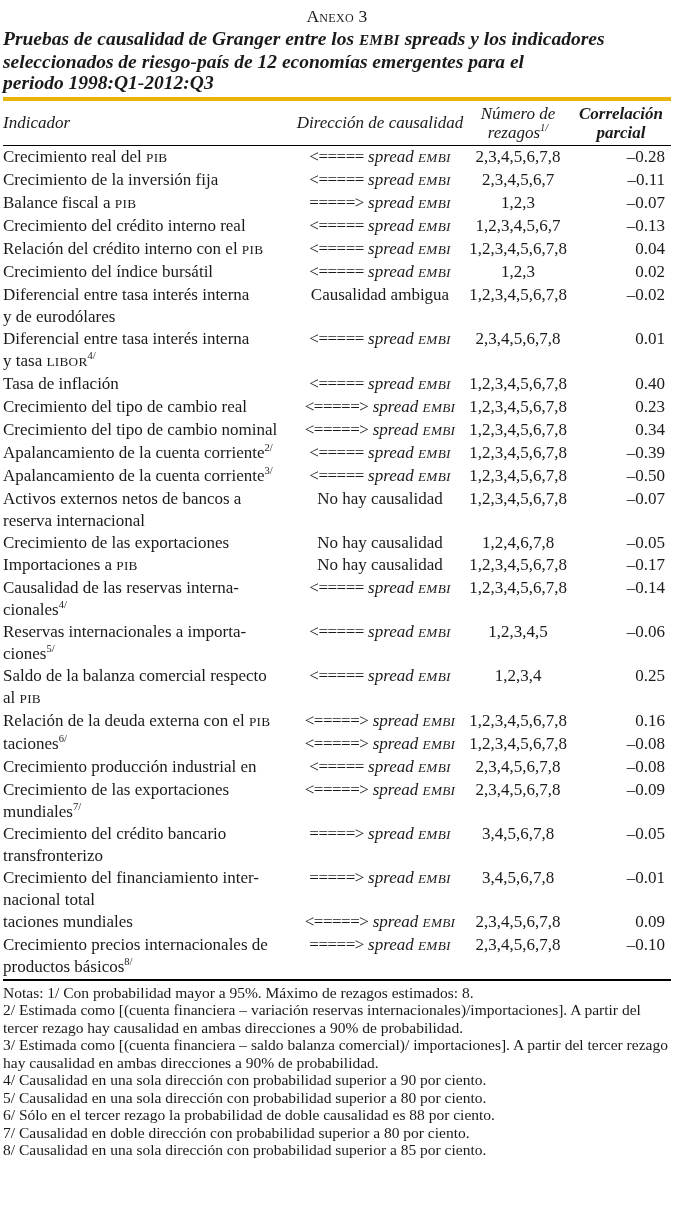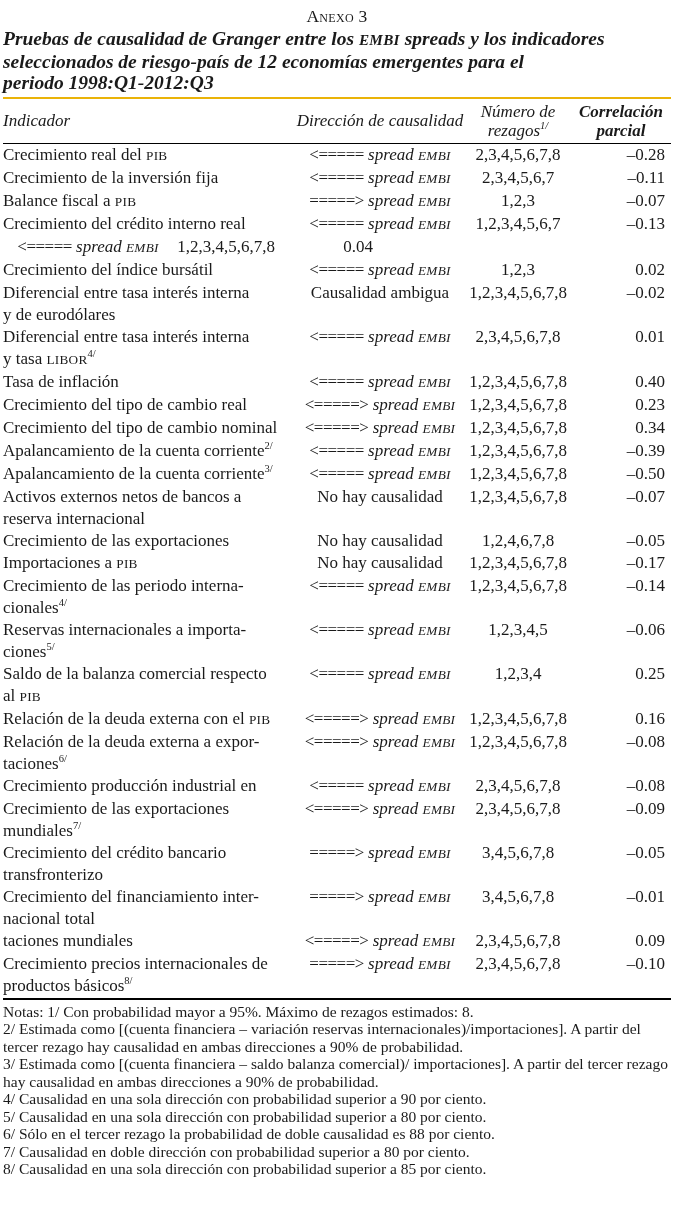--- a/index.html
+++ b/index.html
@@ -21,21 +21,21 @@
   .doc-title{
     text-align:left;
     font-weight:700;font-style:italic;
     font-size:19.5px;line-height:21.5px;
   }
 
   
   .tbl{margin-top:3px;}
   .thead{
     display:flex;align-items:center;
-    border-top:2px solid #eab308;
+    border-top:4px solid #eab308;
     border-bottom:1px solid #000;
     font-style:italic;
     font-size:17px;line-height:19px;
     padding:3px 0;
     min-height:38px;
   }
   .tbody{border-bottom:2.5px solid #000;padding-bottom:1px;}
   .row{display:flex;align-items:flex-start;}
   .c1{width:292px;text-align:left;}
   .c2{width:170px;text-align:center;}
@@ -112,20 +112,23 @@
   <div class="row">
     <div class="c1">
             <div class="ind-line">Crecimiento del crédito interno real</div>
           </div>
     <div class="c2"><span class="arrow">&lt;=====</span> <span class="dirlabel">spread <span class="sc">EMBI</span></span></div>
     <div class="c3">1,2,3,4,5,6,7</div>
     <div class="c4">–0.13</div>
   </div>
 
   <div class="row">
+    <div class="c1">
+            <div class="ind-line">Relación del crédito interno con el <span class="sc">PIB</span></div>
+          </div>
     <div class="c2"><span class="arrow">&lt;=====</span> <span class="dirlabel">spread <span class="sc">EMBI</span></span></div>
     <div class="c3">1,2,3,4,5,6,7,8</div>
     <div class="c4">0.04</div>
   </div>
 
   <div class="row">
     <div class="c1">
             <div class="ind-line">Crecimiento del índice bursátil</div>
           </div>
     <div class="c2"><span class="arrow">&lt;=====</span> <span class="dirlabel">spread <span class="sc">EMBI</span></span></div>
@@ -221,21 +224,21 @@
     <div class="c1">
             <div class="ind-line">Importaciones a <span class="sc">PIB</span></div>
           </div>
     <div class="c2">No hay causalidad</div>
     <div class="c3">1,2,3,4,5,6,7,8</div>
     <div class="c4">–0.17</div>
   </div>
 
   <div class="row">
     <div class="c1">
-            <div class="ind-line">Crecimiento de las periodo interna-</div>
+            <div class="ind-line">Causalidad de las reservas interna-</div>
             <div class="ind-line">cionales<sup>4/</sup></div>
           </div>
     <div class="c2"><span class="arrow">&lt;=====</span> <span class="dirlabel">spread <span class="sc">EMBI</span></span></div>
     <div class="c3">1,2,3,4,5,6,7,8</div>
     <div class="c4">–0.14</div>
   </div>
 
   <div class="row">
     <div class="c1">
             <div class="ind-line">Reservas internacionales a importa-</div>
@@ -260,21 +263,20 @@
     <div class="c1">
             <div class="ind-line">Relación de la deuda externa con el <span class="sc">PIB</span></div>
           </div>
     <div class="c2"><span class="arrow">&lt;=====&gt;</span> <span class="dirlabel">spread <span class="sc">EMBI</span></span></div>
     <div class="c3">1,2,3,4,5,6,7,8</div>
     <div class="c4">0.16</div>
   </div>
 
   <div class="row">
     <div class="c1">
-            <div class="ind-line">Relación de la deuda externa a expor-</div>
             <div class="ind-line">taciones<sup>6/</sup></div>
           </div>
     <div class="c2"><span class="arrow">&lt;=====&gt;</span> <span class="dirlabel">spread <span class="sc">EMBI</span></span></div>
     <div class="c3">1,2,3,4,5,6,7,8</div>
     <div class="c4">–0.08</div>
   </div>
 
   <div class="row">
     <div class="c1">
             <div class="ind-line">Crecimiento producción industrial en</div>

